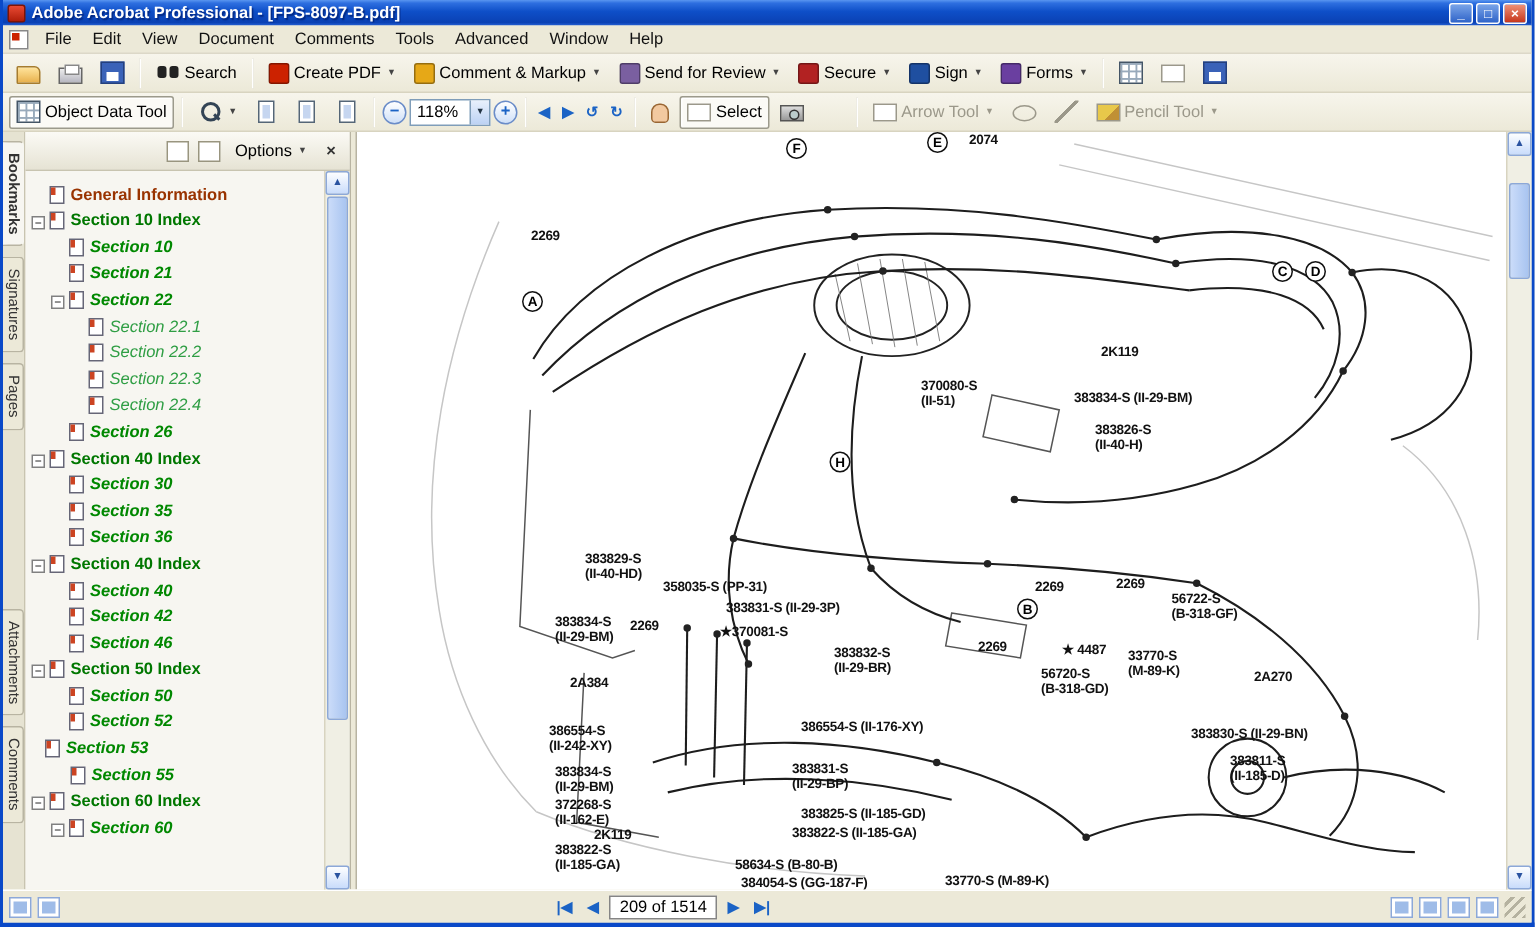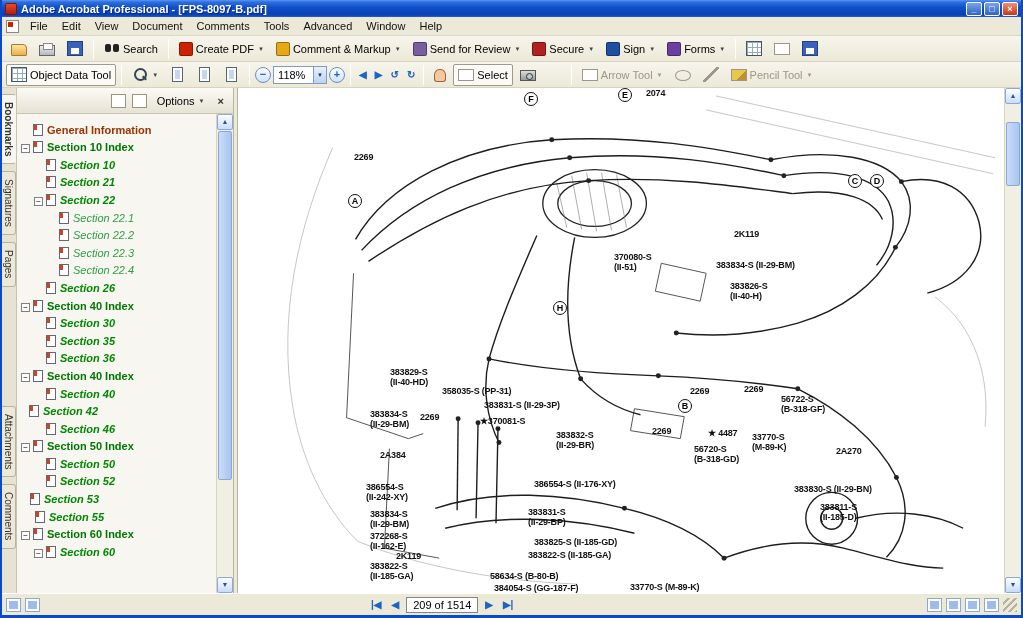--- a/index.html
+++ b/index.html
@@ -367,21 +367,21 @@
             <div class="bm-row" style="padding-left: 4px;">
               <div class="bm-exp">−</div>
               <div class="bm-ico"></div>
               <div class="bm-lbl idx">Section 40 Index</div>
             </div>
             <div class="bm-row" style="padding-left: 17px;">
               <div class="bm-spc"></div>
               <div class="bm-ico"></div>
               <div class="bm-lbl sec">Section 40</div>
             </div>
-            <div class="bm-row" style="">
+            <div class="bm-row" style="padding-left: 17px;">
               <div class="bm-spc"></div>
               <div class="bm-ico"></div>
               <div class="bm-lbl sec">Section 42</div>
             </div>
             <div class="bm-row" style="padding-left: 17px;">
               <div class="bm-spc"></div>
               <div class="bm-ico"></div>
               <div class="bm-lbl sec">Section 46</div>
             </div>
             <div class="bm-row" style="padding-left: 4px;">
@@ -397,21 +397,21 @@
             <div class="bm-row" style="padding-left: 17px;">
               <div class="bm-spc"></div>
               <div class="bm-ico"></div>
               <div class="bm-lbl sec">Section 52</div>
             </div>
             <div class="bm-row" style="padding-left: 1px;">
               <div class="bm-spc"></div>
               <div class="bm-ico"></div>
               <div class="bm-lbl sec">Section 53</div>
             </div>
-            <div class="bm-row" style="padding-left: 6px;">
+            <div class="bm-row" style="padding-left: 18px;">
               <div class="bm-spc"></div>
               <div class="bm-ico"></div>
               <div class="bm-lbl sec">Section 55</div>
             </div>
             <div class="bm-row" style="padding-left: 4px;">
               <div class="bm-exp">−</div>
               <div class="bm-ico"></div>
               <div class="bm-lbl idx">Section 60 Index</div>
             </div>
             <div class="bm-row" style="padding-left: 17px;">

